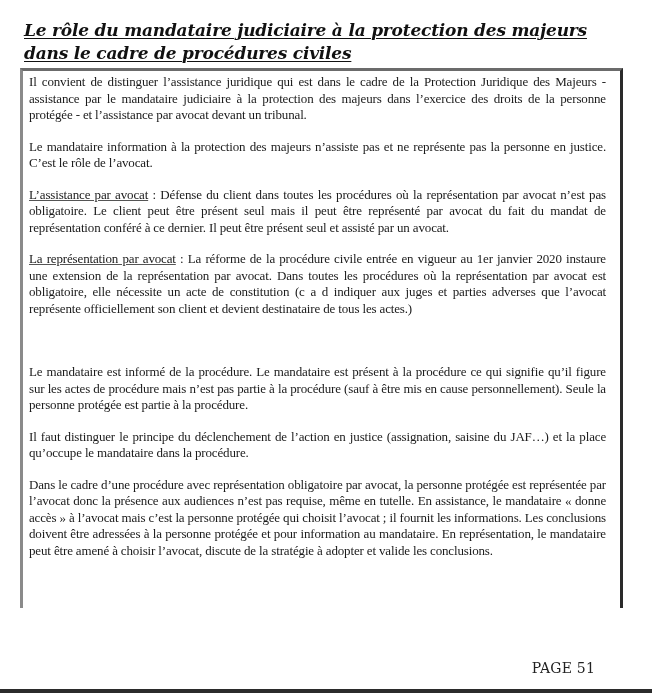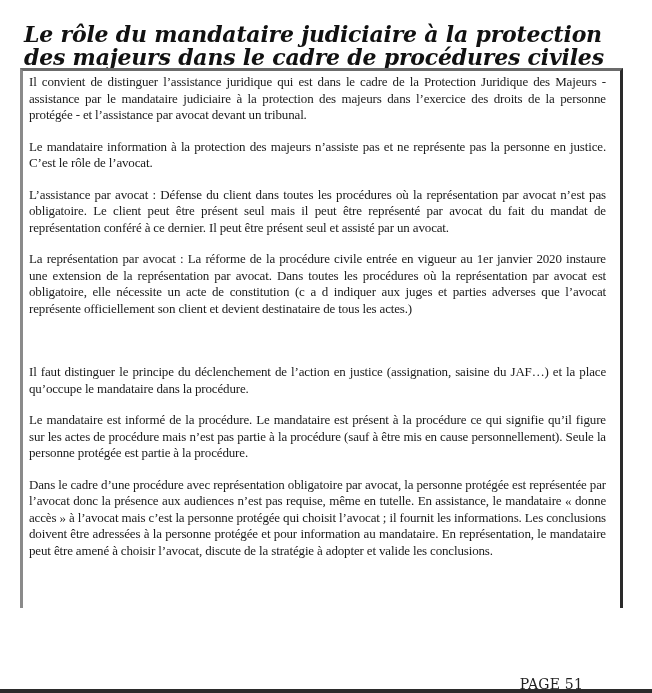--- a/index.html
+++ b/index.html
@@ -16,22 +16,23 @@
       color: #1a1a1a;
     }
     .page-title {
       position: absolute;
       left: 24px;
       top: 8px;
       width: 610px;
       font-family: "DejaVu Serif", "Liberation Serif", serif;
       font-style: italic;
       font-weight: bold;
-      font-size: 22px;
+      font-size: 17px;
       line-height: 23px;
+      text-decoration: underline;
       text-decoration-thickness: 1px;
       text-underline-offset: 2px;
       color: #111;
       letter-spacing: -0.2px;
     }
     .text-frame {
       position: absolute;
       left: 20px;
       top: 68px;
       width: 603px;
@@ -48,37 +49,37 @@
       margin: 0 0 15px 0;
       font-size: 13px;
       line-height: 16.5px;
       text-align: justify;
       letter-spacing: -0.15px;
     }
     .para.last-line-left {
       text-align-last: left;
     }
     .term {
+      text-decoration: underline;
       text-decoration-color: #555;
     }
     .spacer {
       height: 32px;
     }
     .spacer-lg {
       height: 34px;
     }
     .page-footer {
       position: absolute;
-      right: 69px;
+      right: 57px;
       top: 660px;
       font-family: "DejaVu Serif", "Liberation Serif", serif;
       font-size: 14px;
       color: #222;
       letter-spacing: 0.2px;
-      margin-top: 16px;
     }
     .bottom-rule {
       position: absolute;
       left: 0;
       top: 689px;
       width: 652px;
       height: 4px;
       background: #2b2b2b;
     }
   </style>
@@ -86,21 +87,21 @@
 <body>
 
 <h1 class="page-title">Le rôle du mandataire judiciaire à la protection des majeurs dans le cadre de procédures civiles</h1>
 
 <div class="text-frame">
   <p class="para last-line-left">Il convient de distinguer l’assistance juridique qui est dans le cadre de la Protection Juridique des Majeurs - assistance par le mandataire judiciaire à la protection des majeurs dans l’exercice des droits de la personne protégée - et l’assistance par avocat devant un tribunal.</p>
   <p class="para last-line-left">Le mandataire information à la protection des majeurs n’assiste pas et ne représente pas la personne en justice. C’est le rôle de l’avocat.</p>
   <p class="para last-line-left"><span class="term">L’assistance par avocat</span><span> : Défense du client dans toutes les procédures où la représentation par avocat n’est pas obligatoire. Le client peut être présent seul mais il peut être représenté par avocat du fait du mandat de représentation conféré à ce dernier. Il peut être présent seul et assisté par un avocat.</span></p>
   <p class="para last-line-left"><span class="term">La représentation par avocat</span><span> : La réforme de la procédure civile entrée en vigueur au 1er janvier 2020 instaure une extension de la représentation par avocat. Dans toutes les procédures où la représentation par avocat est obligatoire, elle nécessite un acte de constitution (c a d indiquer aux juges et parties adverses que l’avocat représente officiellement son client et devient destinataire de tous les actes.)</span></p>
   <div class="spacer"></div>
+  <p class="para last-line-left">Le mandataire est informé de la procédure. Le mandataire est présent à la procédure ce qui signifie qu’il figure sur les actes de procédure mais n’est pas partie à la procédure (sauf à être mis en cause personnellement). Seule la personne protégée est partie à la procédure.</p>
   <p class="para last-line-left">Il faut distinguer le principe du déclenchement de l’action en justice (assignation, saisine du JAF…) et la place qu’occupe le mandataire dans la procédure.</p>
-  <p class="para last-line-left">Le mandataire est informé de la procédure. Le mandataire est présent à la procédure ce qui signifie qu’il figure sur les actes de procédure mais n’est pas partie à la procédure (sauf à être mis en cause personnellement). Seule la personne protégée est partie à la procédure.</p>
   <p class="para last-line-left">Dans le cadre d’une procédure avec représentation obligatoire par avocat, la personne protégée est représentée par l’avocat donc la présence aux audiences n’est pas requise, même en tutelle. En assistance, le mandataire « donne accès » à l’avocat mais c’est la personne protégée qui choisit l’avocat ; il fournit les informations. Les conclusions doivent être adressées à la personne protégée et pour information au mandataire. En représentation, le mandataire peut être amené à choisir l’avocat, discute de la stratégie à adopter et valide les conclusions.</p>
   <div class="spacer-lg"></div>
 
 </div>
 
 <div class="page-footer">PAGE 51</div>
 <div class="bottom-rule"></div>
 
 </body></html>

